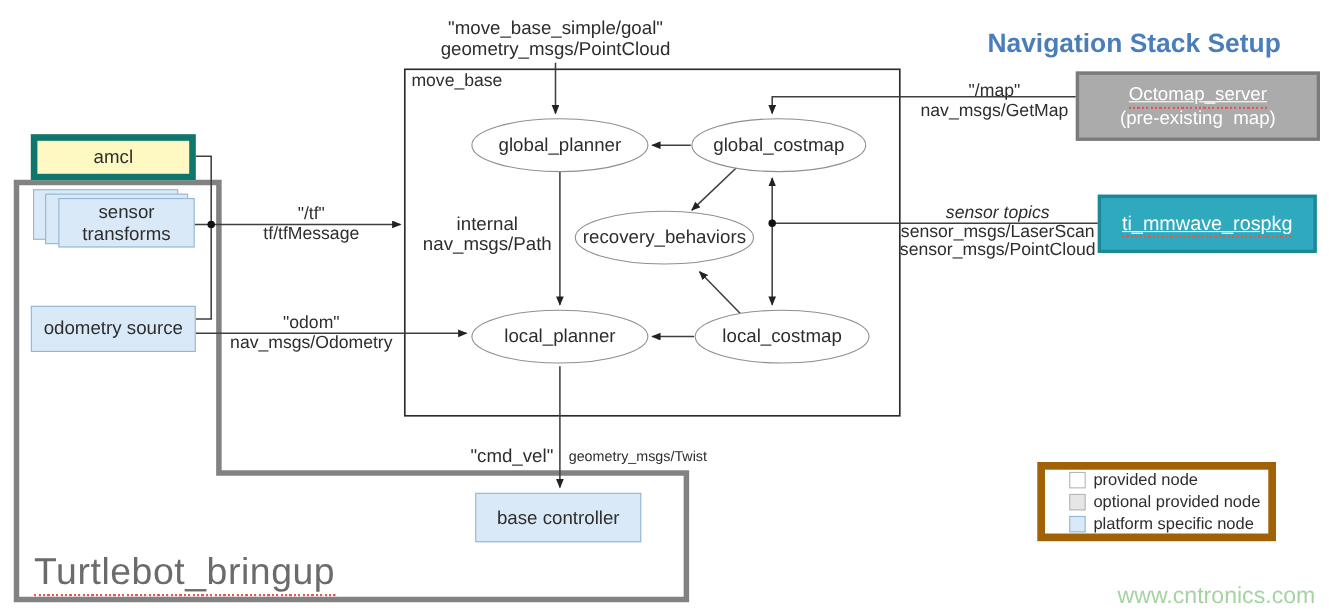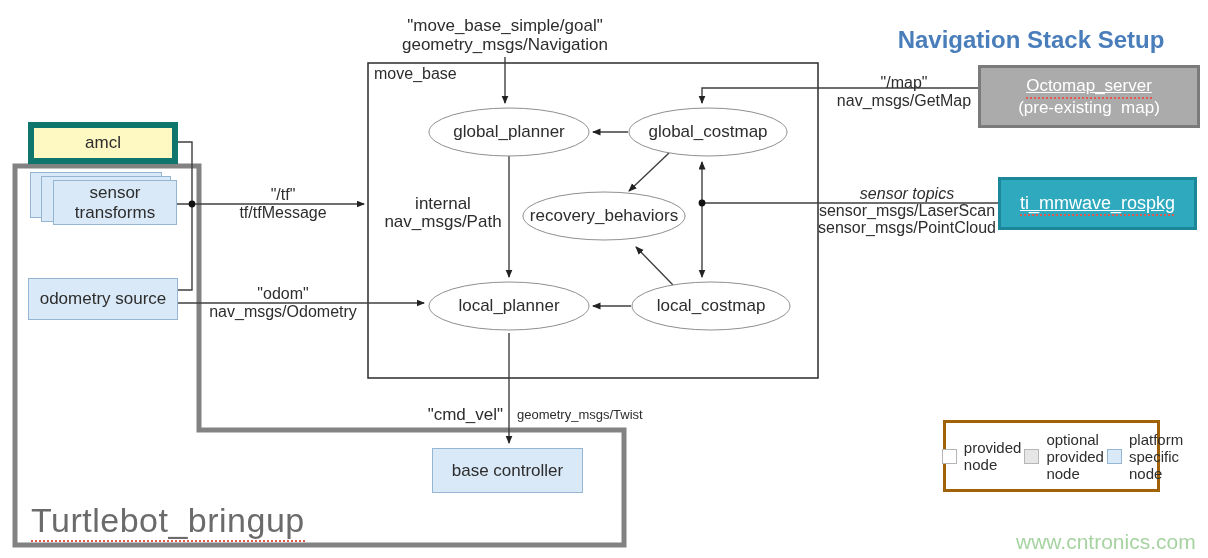--- a/index.html
+++ b/index.html
@@ -18,22 +18,22 @@
   .octomap{background:#ababab;border:3px solid #7b7b7b;color:#ffffff;flex-direction:column;line-height:22px;}
   .teal{background:#2fa9bd;border:3px solid #1b8799;color:#ffffff;font-size:18px;}
   .u{text-decoration:underline;}
   .squig{position:relative;display:inline-block;}
   .squig::after{content:"";position:absolute;left:0;right:0;bottom:-2px;height:2px;
     background:repeating-linear-gradient(90deg,#e05a50 0 2px,rgba(224,90,80,0) 2px 4px);}
   #title{position:absolute;left:878px;top:26px;width:306px;text-align:center;
     font-size:24px;font-weight:600;color:#4a7ebb;}
   #move-base-label{position:absolute;left:374px;top:65px;font-size:16px;color:#2d2d2d;}
   #turtlebot-label{position:absolute;left:31px;top:501px;font-size:34px;color:#6b6b6b;letter-spacing:0.5px;}
-  #legend{position:absolute;left:943px;top:420px;width:217px;height:72px;border:3px solid #a16207;
-    background:#ffffff;box-sizing:border-box;display:flex;flex-direction:row;justify-content:center;
+  #legend{position:absolute;left:943px;top:420px;width:217px;height:72px;border:7px solid #a16207;
+    background:#ffffff;box-sizing:border-box;display:flex;flex-direction:column;justify-content:center;
     padding-left:22px;gap:3px;}
   .legend-row{display:flex;align-items:center;gap:7px;font-size:15px;color:#2d2d2d;line-height:17px;}
   .sw{width:15px;height:15px;box-sizing:border-box;flex:0 0 auto;}
   .sw-provided{background:#ffffff;border:1px solid #b5b5b5;}
   .sw-optional{background:#e6e6e6;border:1px solid #b5b5b5;}
   .sw-platform{background:#d9e9f7;border:1px solid #94b6d2;}
   #watermark{position:absolute;left:1016px;top:530px;font-size:21px;color:#a6d3a1;}
   .it{font-style:italic;}
   .pre{white-space:pre;}
 </style>
@@ -123,21 +123,21 @@
     <span class="u squig">Octomap_server</span>
     <span class="pre">(pre-existing  map)</span>
   </div>
 
   <div class="node teal" style="left:998px;top:177px;width:199px;height:53px;">
     <span class="u squig">ti_mmwave_rospkg</span>
   </div>
 
   <div class="lbl" style="left:345px;top:16px;width:320px;line-height:19px;font-size:17px;">
     <div>"move_base_simple/goal"</div>
-    <div>geometry_msgs/Navigation</div>
+    <div>geometry_msgs/PointCloud</div>
   </div>
 
   <div class="lbl" style="left:212px;top:186px;width:142px;">
     <div>"/tf"</div>
     <div>tf/tfMessage</div>
   </div>
 
   <div class="lbl" style="left:207px;top:285px;width:152px;">
     <div>"odom"</div>
     <div>nav_msgs/Odometry</div>

